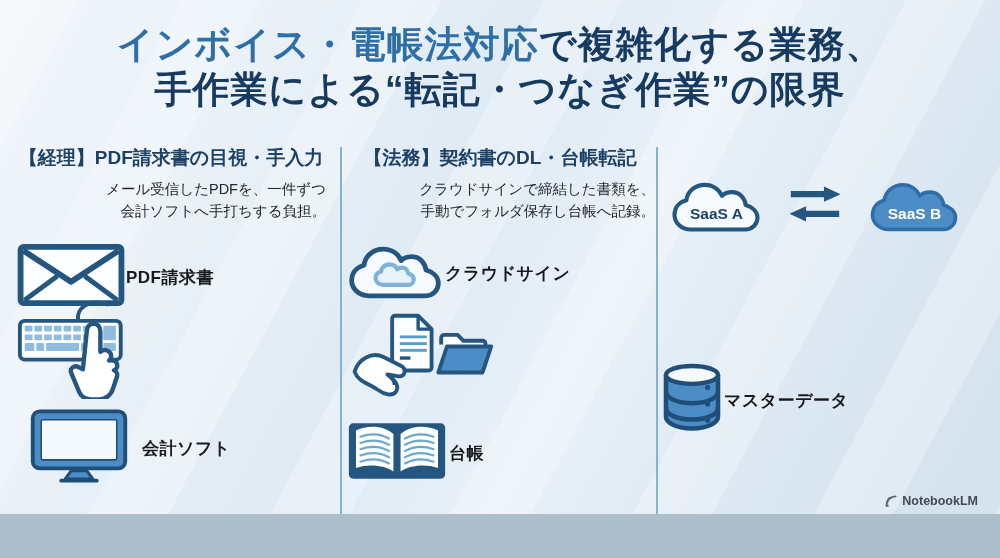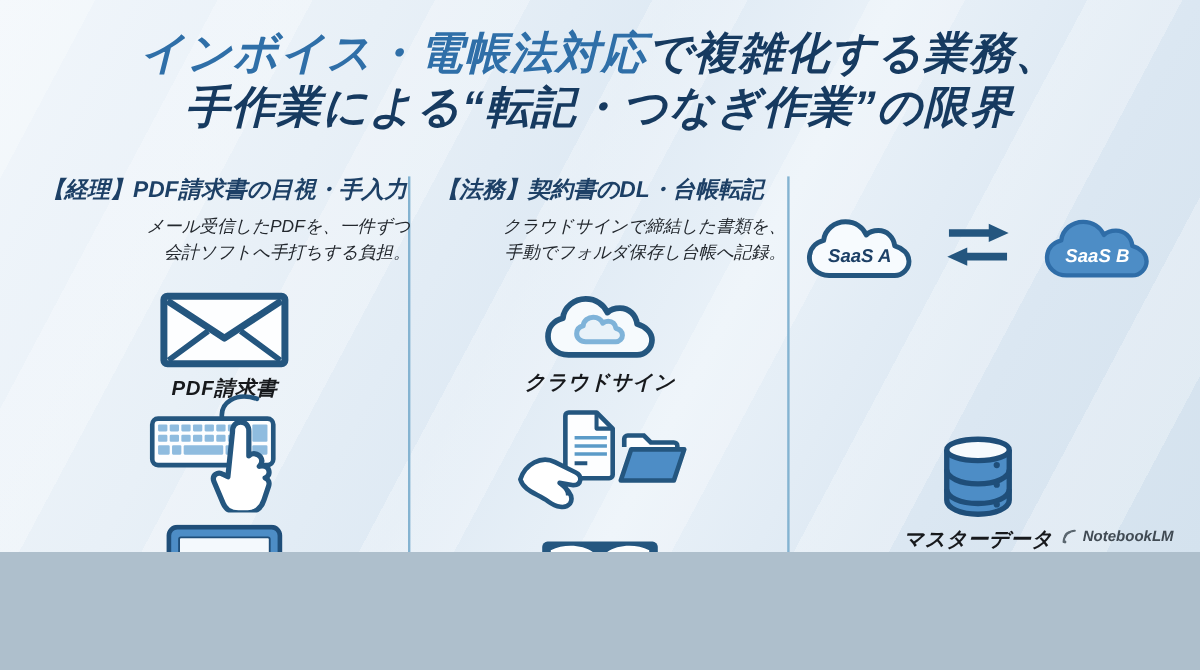--- a/index.html
+++ b/index.html
@@ -1,35 +1,34 @@
 <!DOCTYPE html>
 <html><head>
 <meta charset="utf-8">
 <style>
   html,body{margin:0;padding:0;background:#aebfcc;}
   .canvas{
-    position:relative;width:1000px;height:460px;overflow:hidden;margin:0 auto;
+    position:relative;width:1000px;height:514px;overflow:hidden;margin:0 auto;
     font-family:"Liberation Sans","DejaVu Sans",sans-serif;
     background:linear-gradient(118deg,#f1f6fb 0%,#e8f0f7 26%,#dfeaf4 45%,#e9f1f8 60%,#dbe7f2 80%,#d4e2ee 100%);
-    font-style:italic;
   }
   .canvas::before{
     content:"";position:absolute;inset:0;pointer-events:none;
     background:repeating-linear-gradient(118deg,rgba(255,255,255,.28) 0 70px,rgba(255,255,255,0) 70px 160px);
   }
   .title{
     position:absolute;top:22px;left:0;width:100%;text-align:center;
     font-weight:bold;font-size:37px;line-height:1.22;letter-spacing:1px;color:#163a60;
   }
   .title .hl{color:#2f6fa8;}
   .divider{position:absolute;top:147px;width:2px;height:393px;background:#84b3d1;}
   .col{position:absolute;top:145px;text-align:center;}
   .col-header{font-size:19px;font-weight:bold;color:#1d4066;white-space:nowrap;}
   .col-desc{margin-top:7px;font-size:14.5px;line-height:1.52;color:#23282e;font-weight:500;white-space:nowrap;text-align:right;}
-  .icon-group{display:flex;flex-direction:column;align-items:center;justify-content:flex-end;}
+  .icon-group{display:flex;flex-direction:row;align-items:center;}
   .icon-label{margin-top:5px;font-size:17px;font-weight:bold;color:#17191c;letter-spacing:.5px;white-space:nowrap;}
   .clouds-row{display:flex;align-items:center;justify-content:center;gap:25px;}
   .footer{
     position:absolute;right:22px;bottom:6px;display:flex;align-items:center;gap:4px;
     color:#414b54;font-size:12.5px;font-weight:600;
   }
   svg{display:block;}
   .cloud-text{font-family:"Liberation Sans","DejaVu Sans",sans-serif;font-size:17px;font-weight:bold;}
 </style>
 </head>
@@ -38,21 +37,21 @@
 <div class="canvas">
 
   <div class="title">
     <div><span class="hl">インボイス・電帳法対応</span><span>で複雑化する業務、</span></div>
     <div>手作業による“転記・つなぎ作業”の限界</div>
   </div>
 
   <div class="divider" style="left:340px"></div>
   <div class="divider" style="left:656px"></div>
 
-  <div class="col" style="left:32px;width:310px">
+  <div class="col" style="left:16px;width:310px">
     <div class="col-header">【経理】PDF請求書の目視・手入力</div>
     <div class="col-desc">
       <div>メール受信したPDFを、一件ずつ</div>
       <div>会計ソフトへ手打ちする負担。</div>
     </div>
 
     <div class="icon-group" style="margin-top:21px">
       <svg width="110" height="64" viewBox="0 0 112 66">
         <rect x="4" y="4" width="104" height="58" rx="3" fill="#fdfeff" stroke="#24567f" stroke-width="6"></rect>
         <path d="M7 8 L56 40 L105 8" fill="none" stroke="#24567f" stroke-width="6" stroke-linejoin="round"></path>

